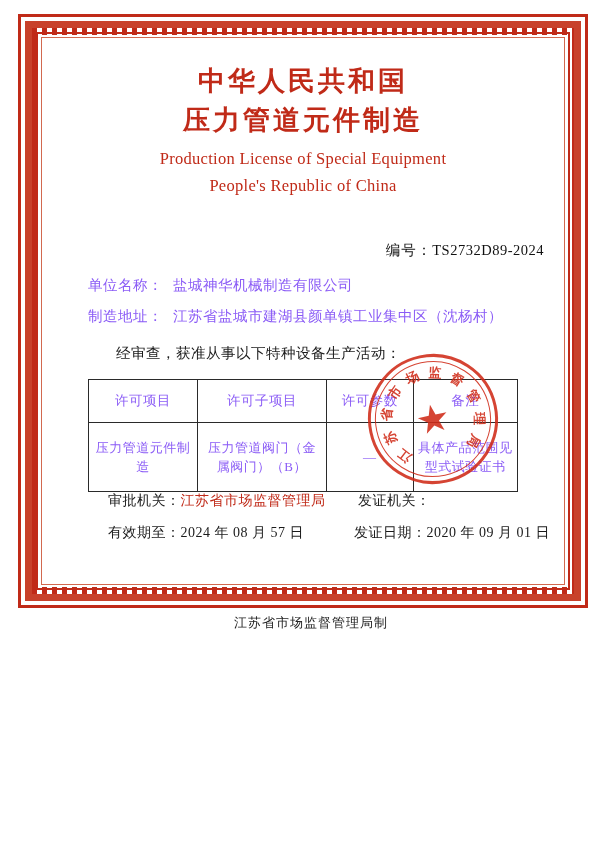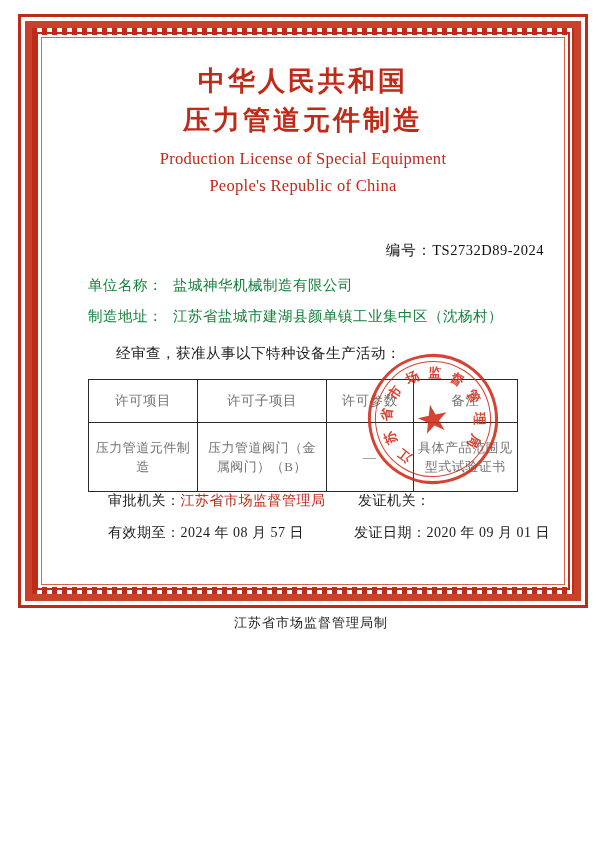--- a/index.html
+++ b/index.html
@@ -101,21 +101,21 @@
     color: #111;
     padding-right: 16px;
   }
   .serial-label { letter-spacing: 1px; }
   .serial-value { letter-spacing: 0.5px; }
 
   .field-list {
     margin-top: 16px;
     padding-left: 42px;
     font-size: 14.5px;
-    color: #15803d;
+    color: #8b5cf6;
   }
   .field-row {
     display: flex;
     align-items: baseline;
     margin-bottom: 12px;
   }
   .field-label {
     white-space: nowrap;
     letter-spacing: 0.5px;
   }
@@ -138,21 +138,21 @@
     border-collapse: collapse;
     font-size: 13px;
   }
   .scope-table th, .scope-table td {
     border: 1px solid #2a2a2a;
     text-align: center;
     vertical-align: middle;
     padding: 8px 4px;
     line-height: 1.5;
     letter-spacing: 0.5px;
-    color: #737373;
+    color: #8b5cf6;
     font-weight: normal;
   }
   .scope-table th {
     height: 26px;
     font-size: 13.5px;
   }
   .scope-table td {
     height: 52px;
   }
   .col-1 { width: 110px; }

